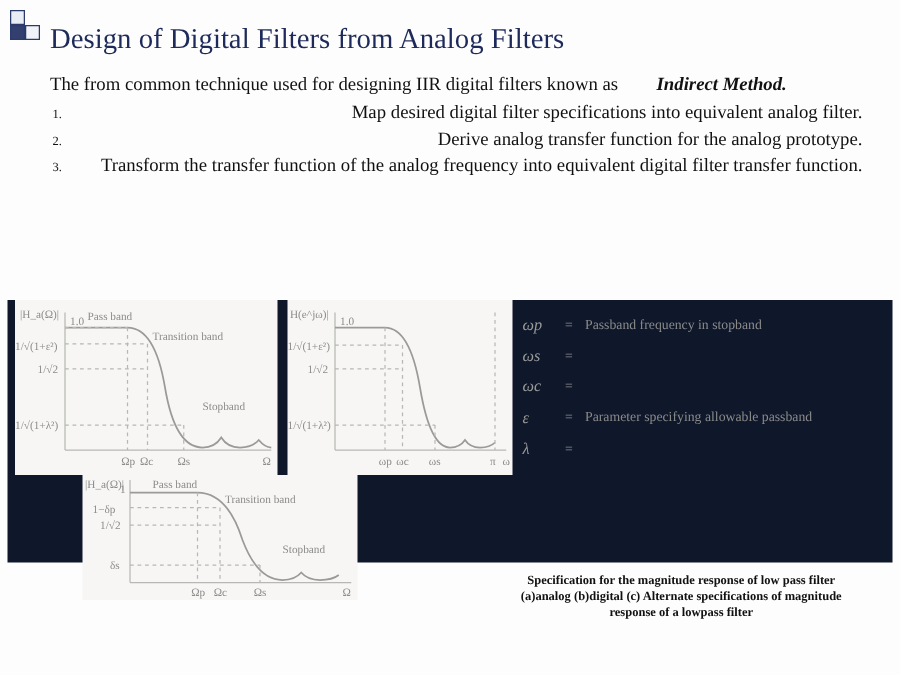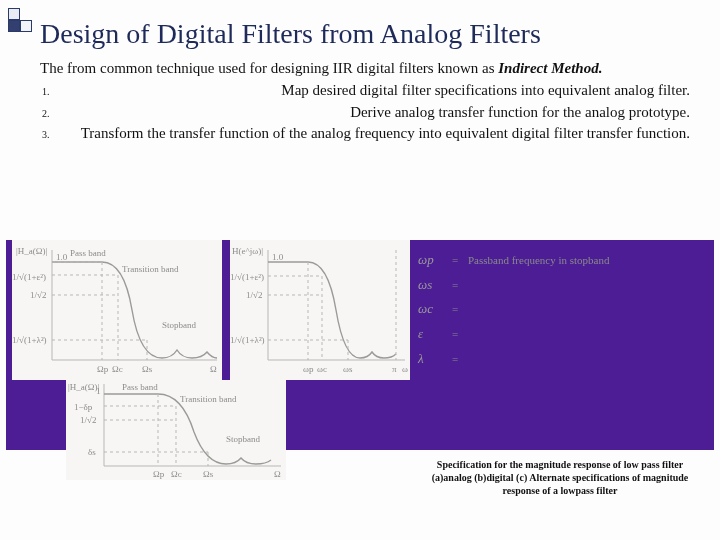--- a/index.html
+++ b/index.html
@@ -25,54 +25,54 @@
     background: #f1f3f8;
     position: absolute;
   }
   .corner-deco .sq1 { top: 0; left: 0; background:#e9ecf3; }
   .corner-deco .sq2 { top: 12px; left: 0; background:#33406f; }
   .corner-deco .sq3 { top: 12px; left: 12px; }
   .title {
     position: absolute;
     top: 18px;
     left: 40px;
-    font-size: 28px;
+    font-size: 23px;
     font-weight: 400;
     color: #1e2a5a;
   }
   .body-text {
     position: absolute;
     top: 58px;
     left: 40px;
     width: 650px;
     font-size: 15px;
     line-height: 1.35;
   }
   .body-text .para { margin-bottom: 2px; }
-  .body-text .bolditalic { font-weight: bold; font-style: italic; }
+  .body-text .bolditalic { font-weight: bold; font-style: italic; margin-left: 27px; }
   .list-item {
     display: flex;
     align-items: flex-start;
     margin-bottom: 1px;
   }
   .list-item .num {
     font-size: 10px;
     width: 26px;
     padding-top: 5px;
     padding-left: 2px;
   }
   .list-item .txt { flex: 1; text-align: right; }
 
   .figure-zone {
     position: absolute;
     top: 240px;
     left: 6px;
     width: 708px;
     height: 210px;
-    background: #4c1d95;
+    background: #0f172a;
   }
   .plot {
     position: absolute;
     background: #f7f6f5;
   }
   .plot svg { width: 100%; height: 100%; }
   .plot-a { top: 0; left: 6px; width: 210px; height: 140px; }
   .plot-b { top: 0; left: 224px; width: 180px; height: 140px; }
   .plot-c { top: 140px; left: 60px; width: 220px; height: 100px; }
   .defs {
@@ -83,21 +83,21 @@
     font-size: 11px;
     color: #8a8a8a;
     line-height: 1.9;
   }
   .defs .row { display:flex; align-items:center; }
   .defs .sym { width:34px; font-style: italic; font-family: "Times New Roman", serif; font-size:13px; color:#9a9a99;}
   .defs .eq { width:16px; }
   .caption {
     position: absolute;
     top: 458px;
-    left: 420px;
+    left: 405px;
     width: 280px;
     font-size: 10px;
     font-weight: bold;
     text-align: center;
     line-height: 1.3;
   }
   .axis-lbl { font: 9px "Times New Roman"; fill:#8c8c8a; }
   .faint { stroke:#b7b7b4; fill:none; }
   .dash { stroke:#b7b7b4; stroke-dasharray:3 3; fill:none; }
   .curve { stroke:#9a9a97; stroke-width:1.4; fill:none; }
@@ -221,20 +221,21 @@
         <span class="sym">ωs</span>
         <span class="eq">=</span>
       </div>
     <div class="row">
         <span class="sym">ωc</span>
         <span class="eq">=</span>
       </div>
     <div class="row">
         <span class="sym">ε</span>
         <span class="eq">=</span>
+        <span>Parameter specifying allowable passband</span>
       </div>
     <div class="row">
         <span class="sym">λ</span>
         <span class="eq">=</span>
       </div>
   </div>
 </div>
 
 <div class="caption">Specification for the magnitude response of low pass filter (a)analog (b)digital (c) Alternate specifications of magnitude response of a lowpass filter</div>
 

